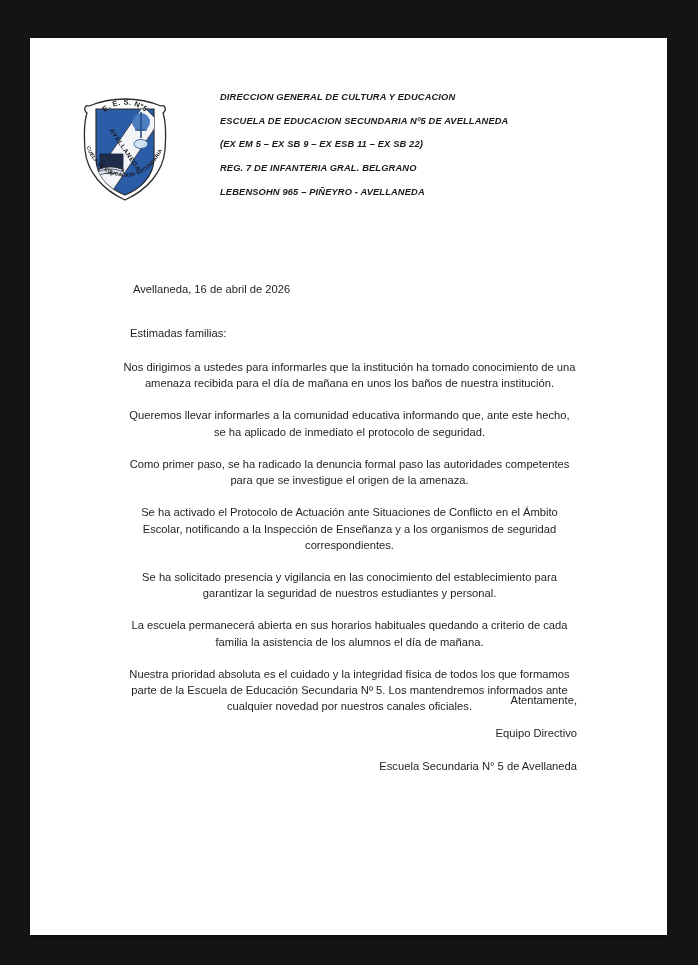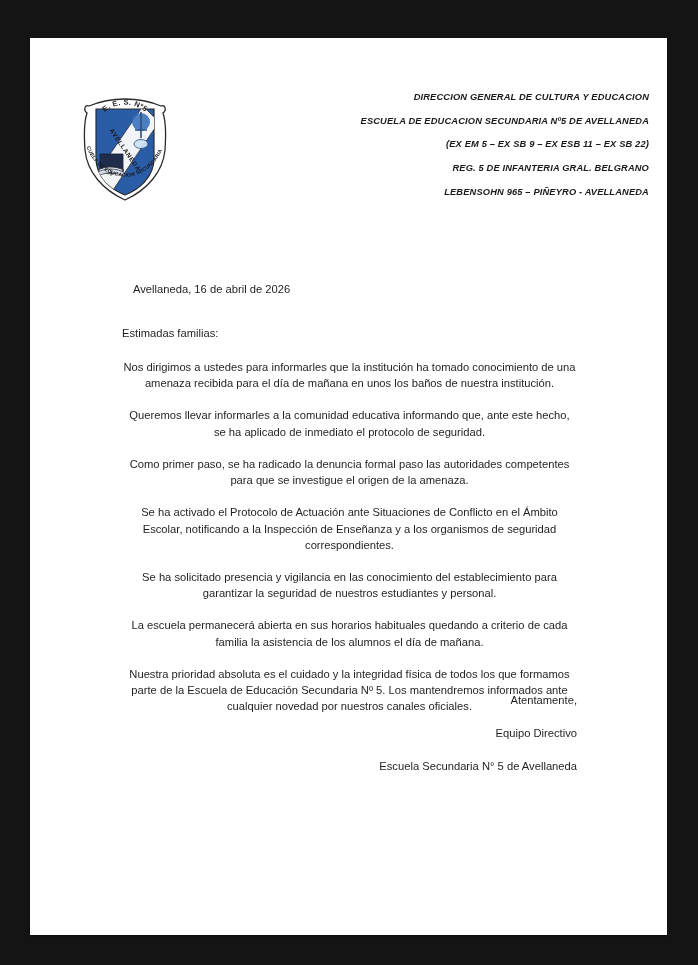--- a/index.html
+++ b/index.html
@@ -45,21 +45,21 @@
     padding-top: 4px;
   }
   .crest {
     width: 92px;
     height: 112px;
     display: block;
   }
   .header-lines {
     flex: 1;
     padding-right: 18px;
-    text-align: right;
+    text-align: left;
     padding-top: 4px;
   }
   .header-lines .hline {
     font-family: "Liberation Sans", sans-serif;
     font-weight: bold;
     font-style: italic;
     font-size: 9.3px;
     letter-spacing: 0.15px;
     color: #1a1a1a;
     line-height: 1.1;
@@ -83,21 +83,21 @@
   
   .body-block {
     position: absolute;
     left: 92px;
     top: 288px;
     width: 455px;
   }
   .salutation {
     font-size: 11.2px;
     color: #1f1f1f;
-    margin: 0 0 17px 0;
+    margin: 0 0 17px 8px;
     line-height: 1.42;
   }
   .para {
     font-size: 11.2px;
     color: #1f1f1f;
     margin: 0 0 16px 0;
     line-height: 1.45;
     text-align: center;
   }
   .para:last-child { margin-bottom: 12px; }
@@ -168,21 +168,21 @@
           <g transform="rotate(56 46 58)">
             <text x="46" y="60" font-family="'Liberation Sans', sans-serif" font-size="6.4" font-weight="bold" fill="#1a1a1a" text-anchor="middle" letter-spacing="0.7">AVELLANEDA</text>
           </g>
         </svg>
       </div>
 
       <div class="header-lines">
         <div class="hline">DIRECCION GENERAL DE CULTURA Y EDUCACION</div>
         <div class="hline">ESCUELA DE EDUCACION SECUNDARIA Nº5 DE AVELLANEDA</div>
         <div class="hline">(EX EM 5 – EX SB 9 – EX ESB 11 – EX SB 22)</div>
-        <div class="hline">REG. 5 DE INFANTERIA GRAL. BELGRANO</div>
+        <div class="hline">REG. 7 DE INFANTERIA GRAL. BELGRANO</div>
         <div class="hline">LEBENSOHN 965 – PIÑEYRO - AVELLANEDA</div>
       </div>
     </div>
 
     <div class="date-line">Avellaneda, 16 de abril de 2026</div>
 
     <div class="body-block">
       <p class="salutation">Estimadas familias:</p>
       <p class="para">Nos dirigimos a ustedes para informarles que la institución ha tomado conocimiento de una amenaza recibida para el día de mañana en unos los baños de nuestra institución.</p>
       <p class="para">Queremos llevar informarles a la comunidad educativa informando que, ante este hecho, se ha aplicado de inmediato el protocolo de seguridad.</p>

